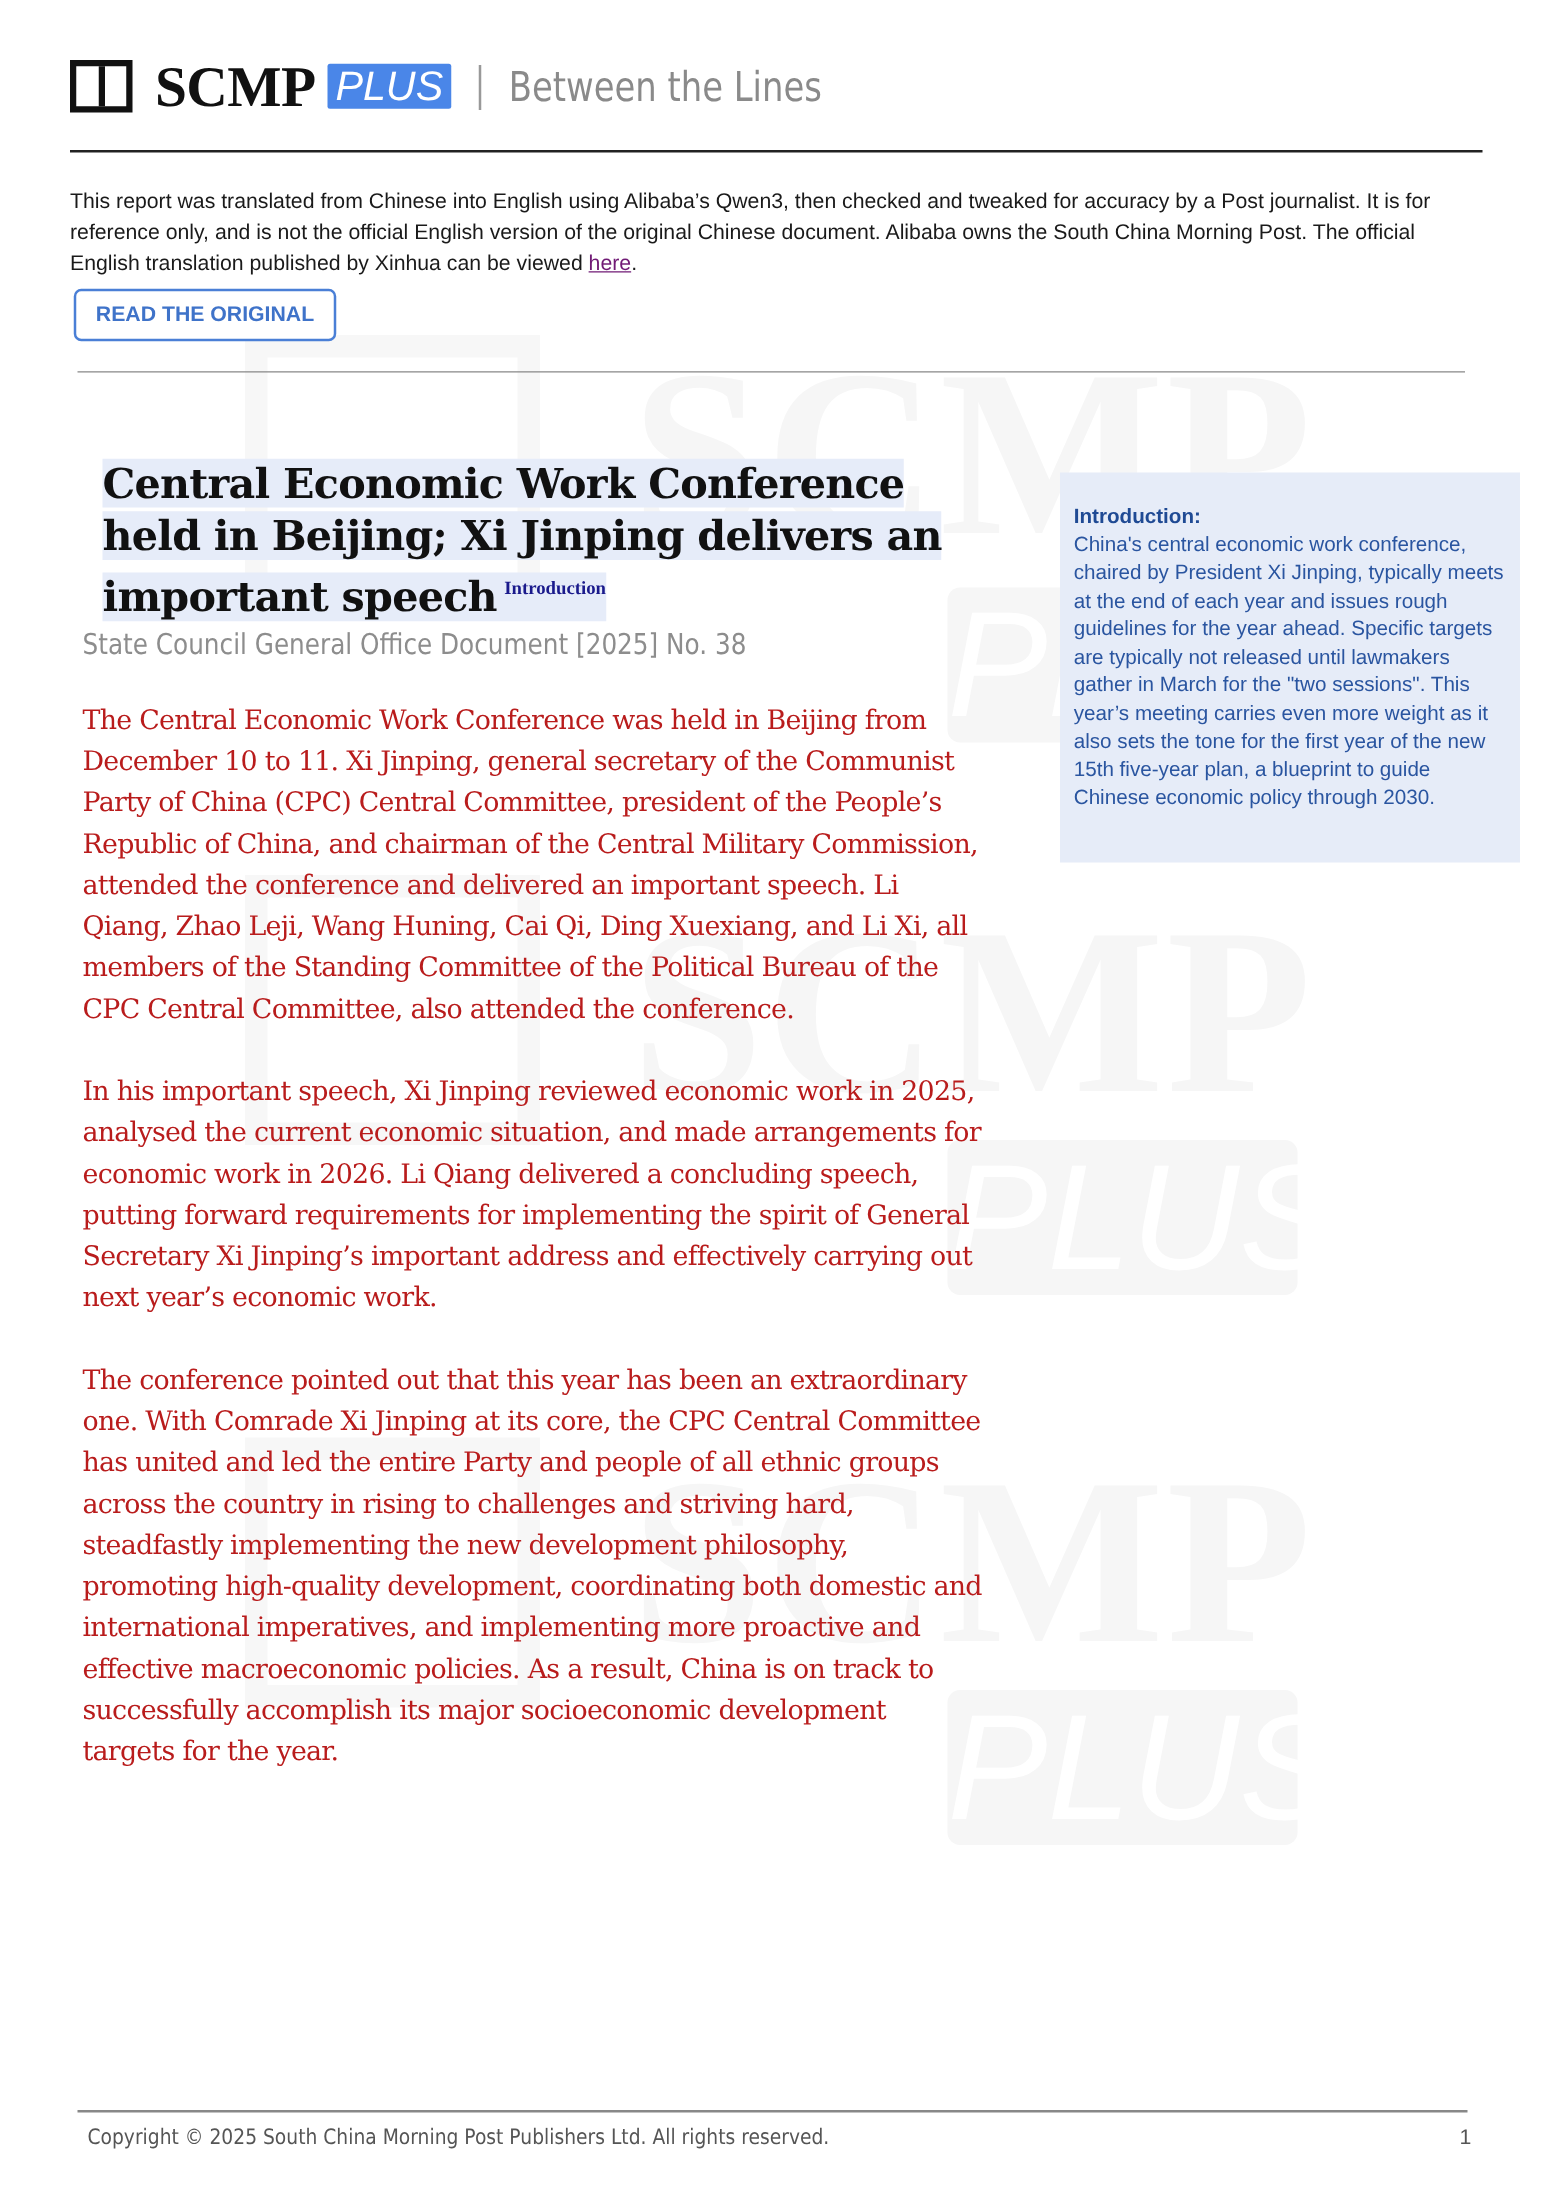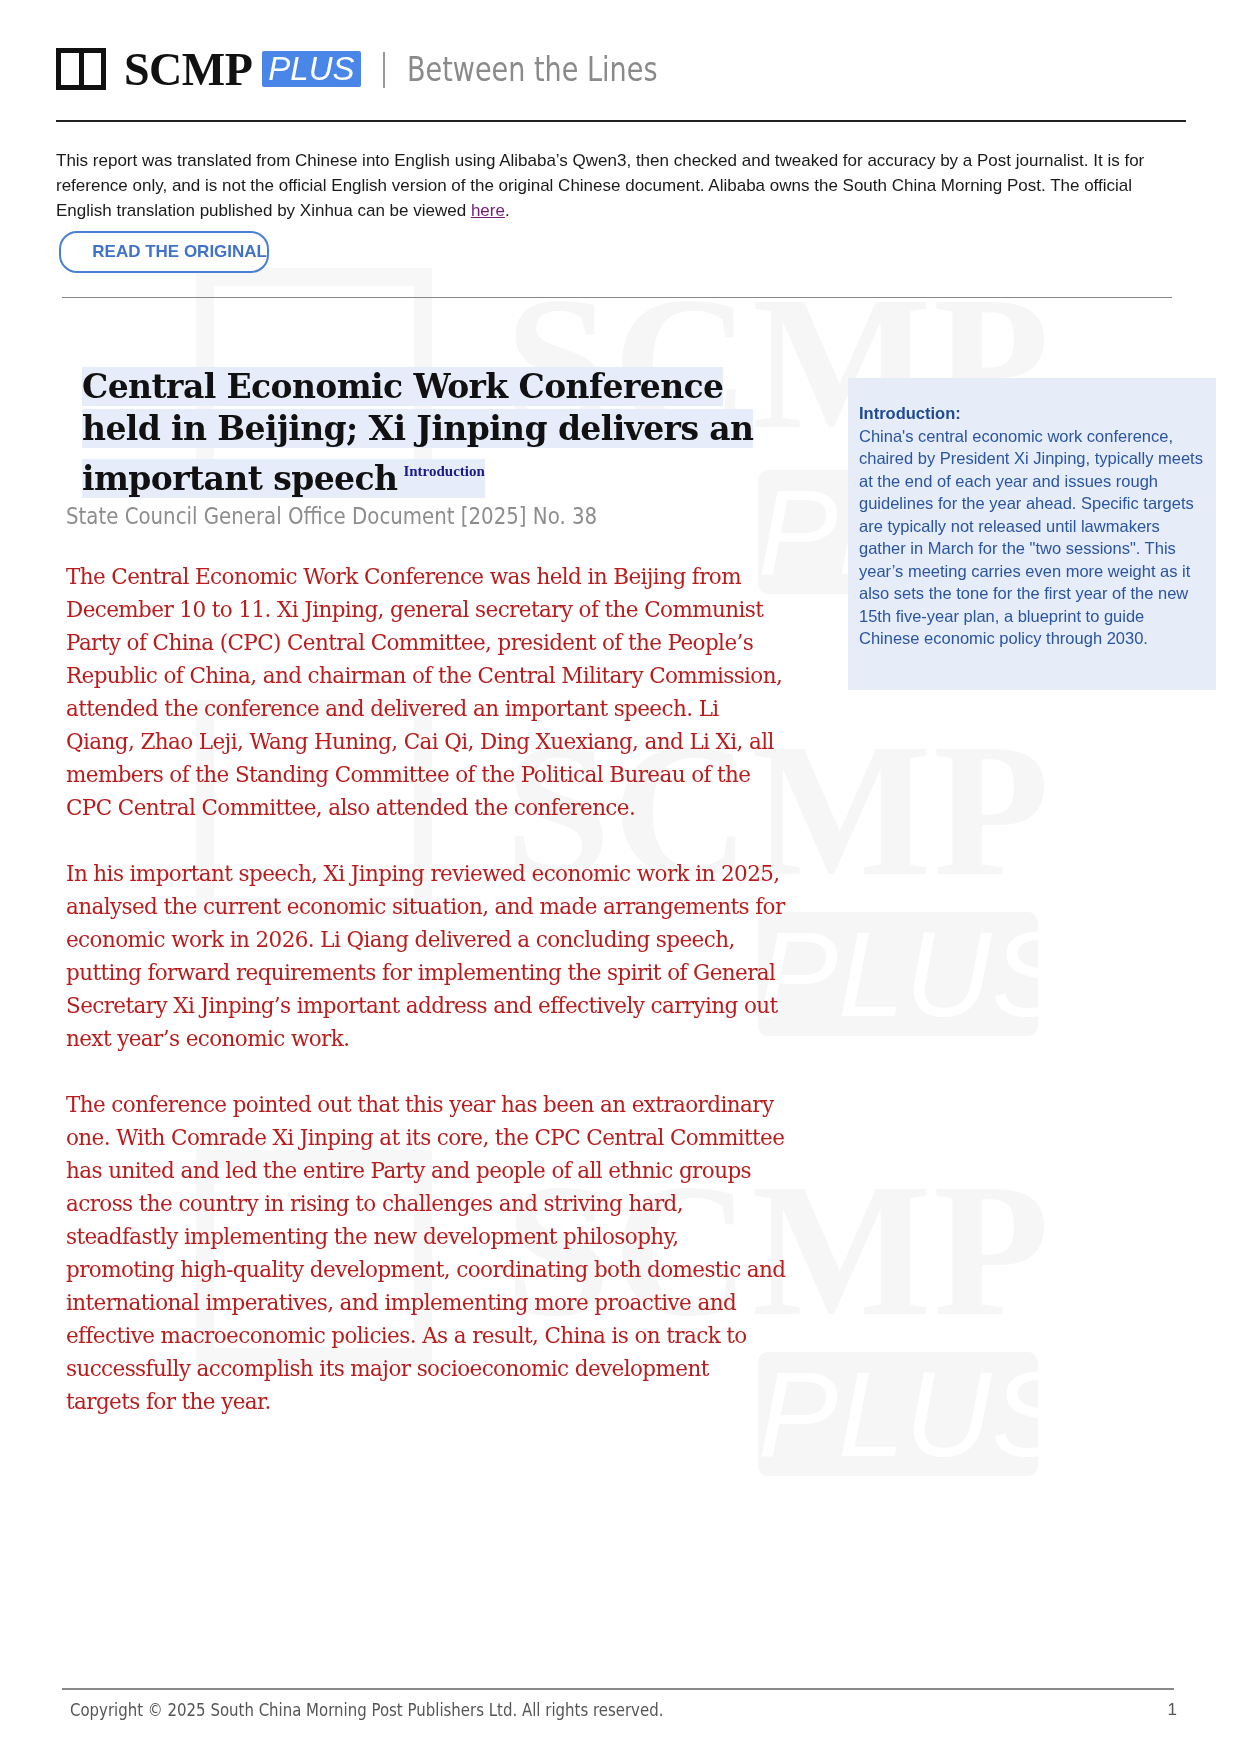--- a/index.html
+++ b/index.html
@@ -50,22 +50,22 @@
   }
 
   
   .disclaimer {
     position: absolute; left: 56px; top: 148px; width: 1130px;
     font-size: 17px; line-height: 25px; color: #1a1a1a;
   }
   .disclaimer a { color: #701a75; text-decoration: underline; }
   .read-btn {
     position: absolute; left: 59px; top: 231px; width: 210px; height: 42px;
-    box-sizing: border-box; border: 2px solid #4a7fd6; border-radius: 18px;
-    color: #3f73c9; font-weight: bold; font-size: 17px; text-align: right;
+    box-sizing: border-box; border: 2px solid #4a7fd6; border-radius: 6px;
+    color: #3f73c9; font-weight: bold; font-size: 17px; text-align: center;
     line-height: 38px; background: #fff;
   }
   .rule { position: absolute; left: 62px; width: 1110px; height: 1px; background: #888; }
 
   
   .title {
     position: absolute; left: 66px; top: 350px; width: 720px;
     font-family: "DejaVu Serif", serif; font-weight: bold; font-size: 33px;
     line-height: 42px; color: #111; letter-spacing: -0.6px;
   }

